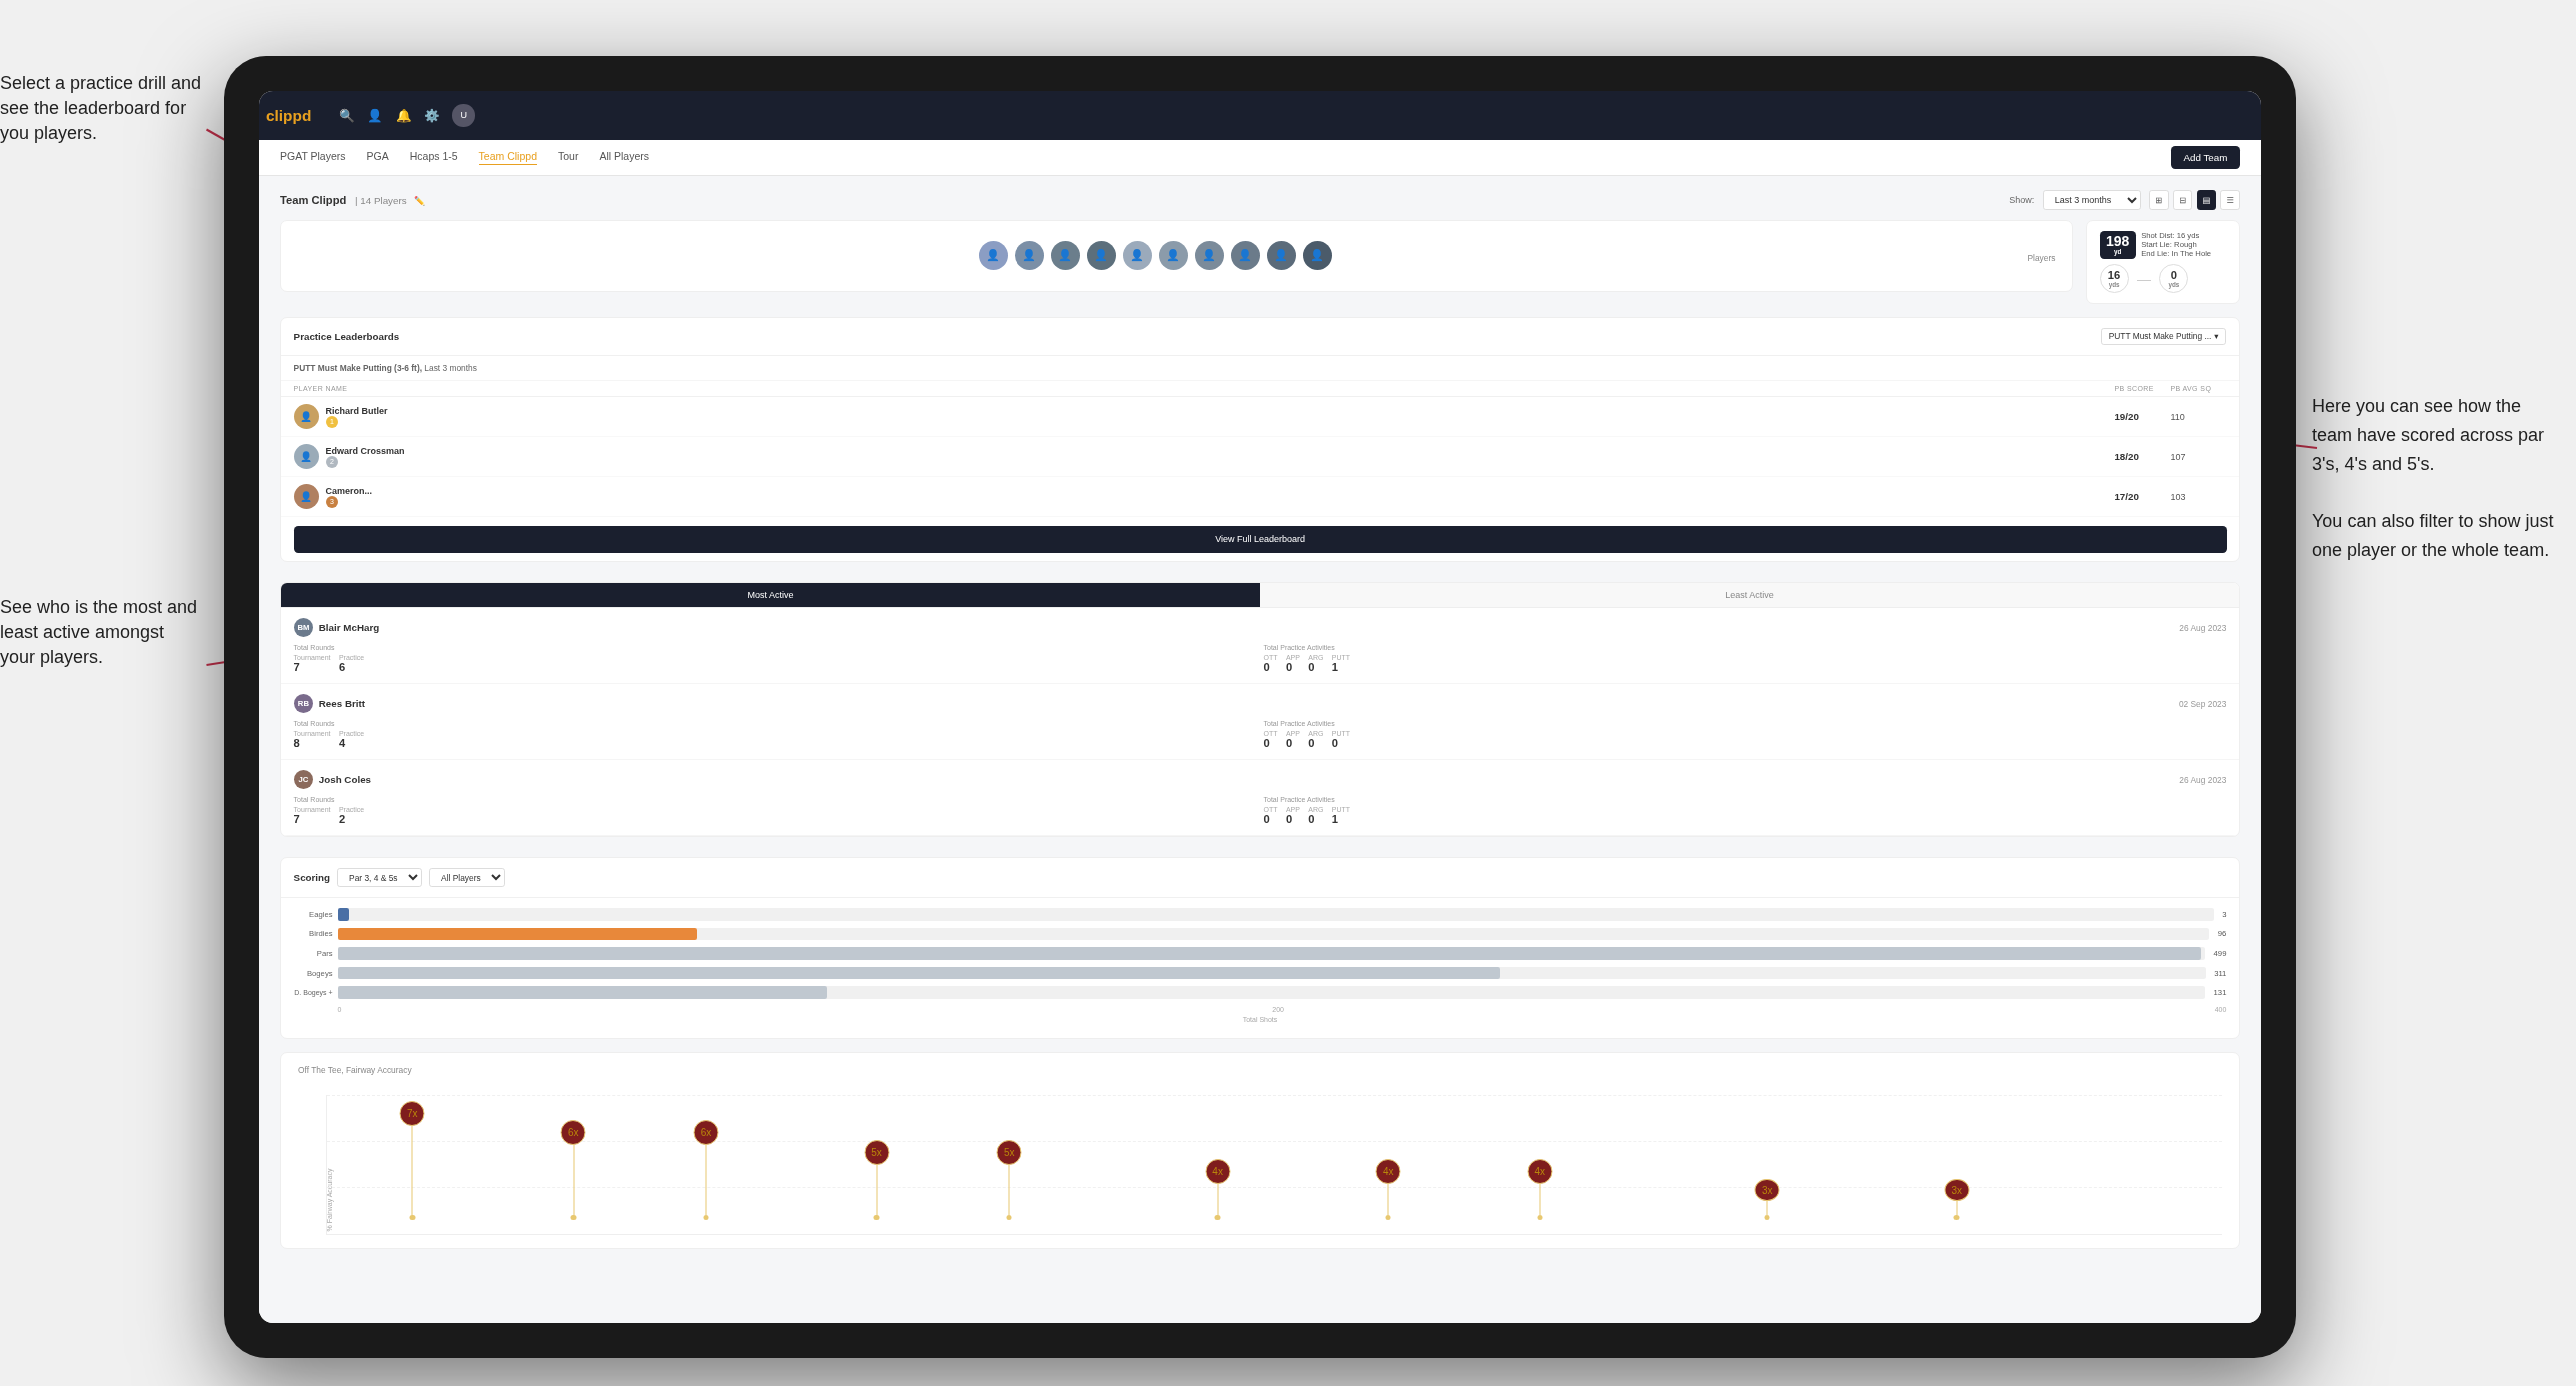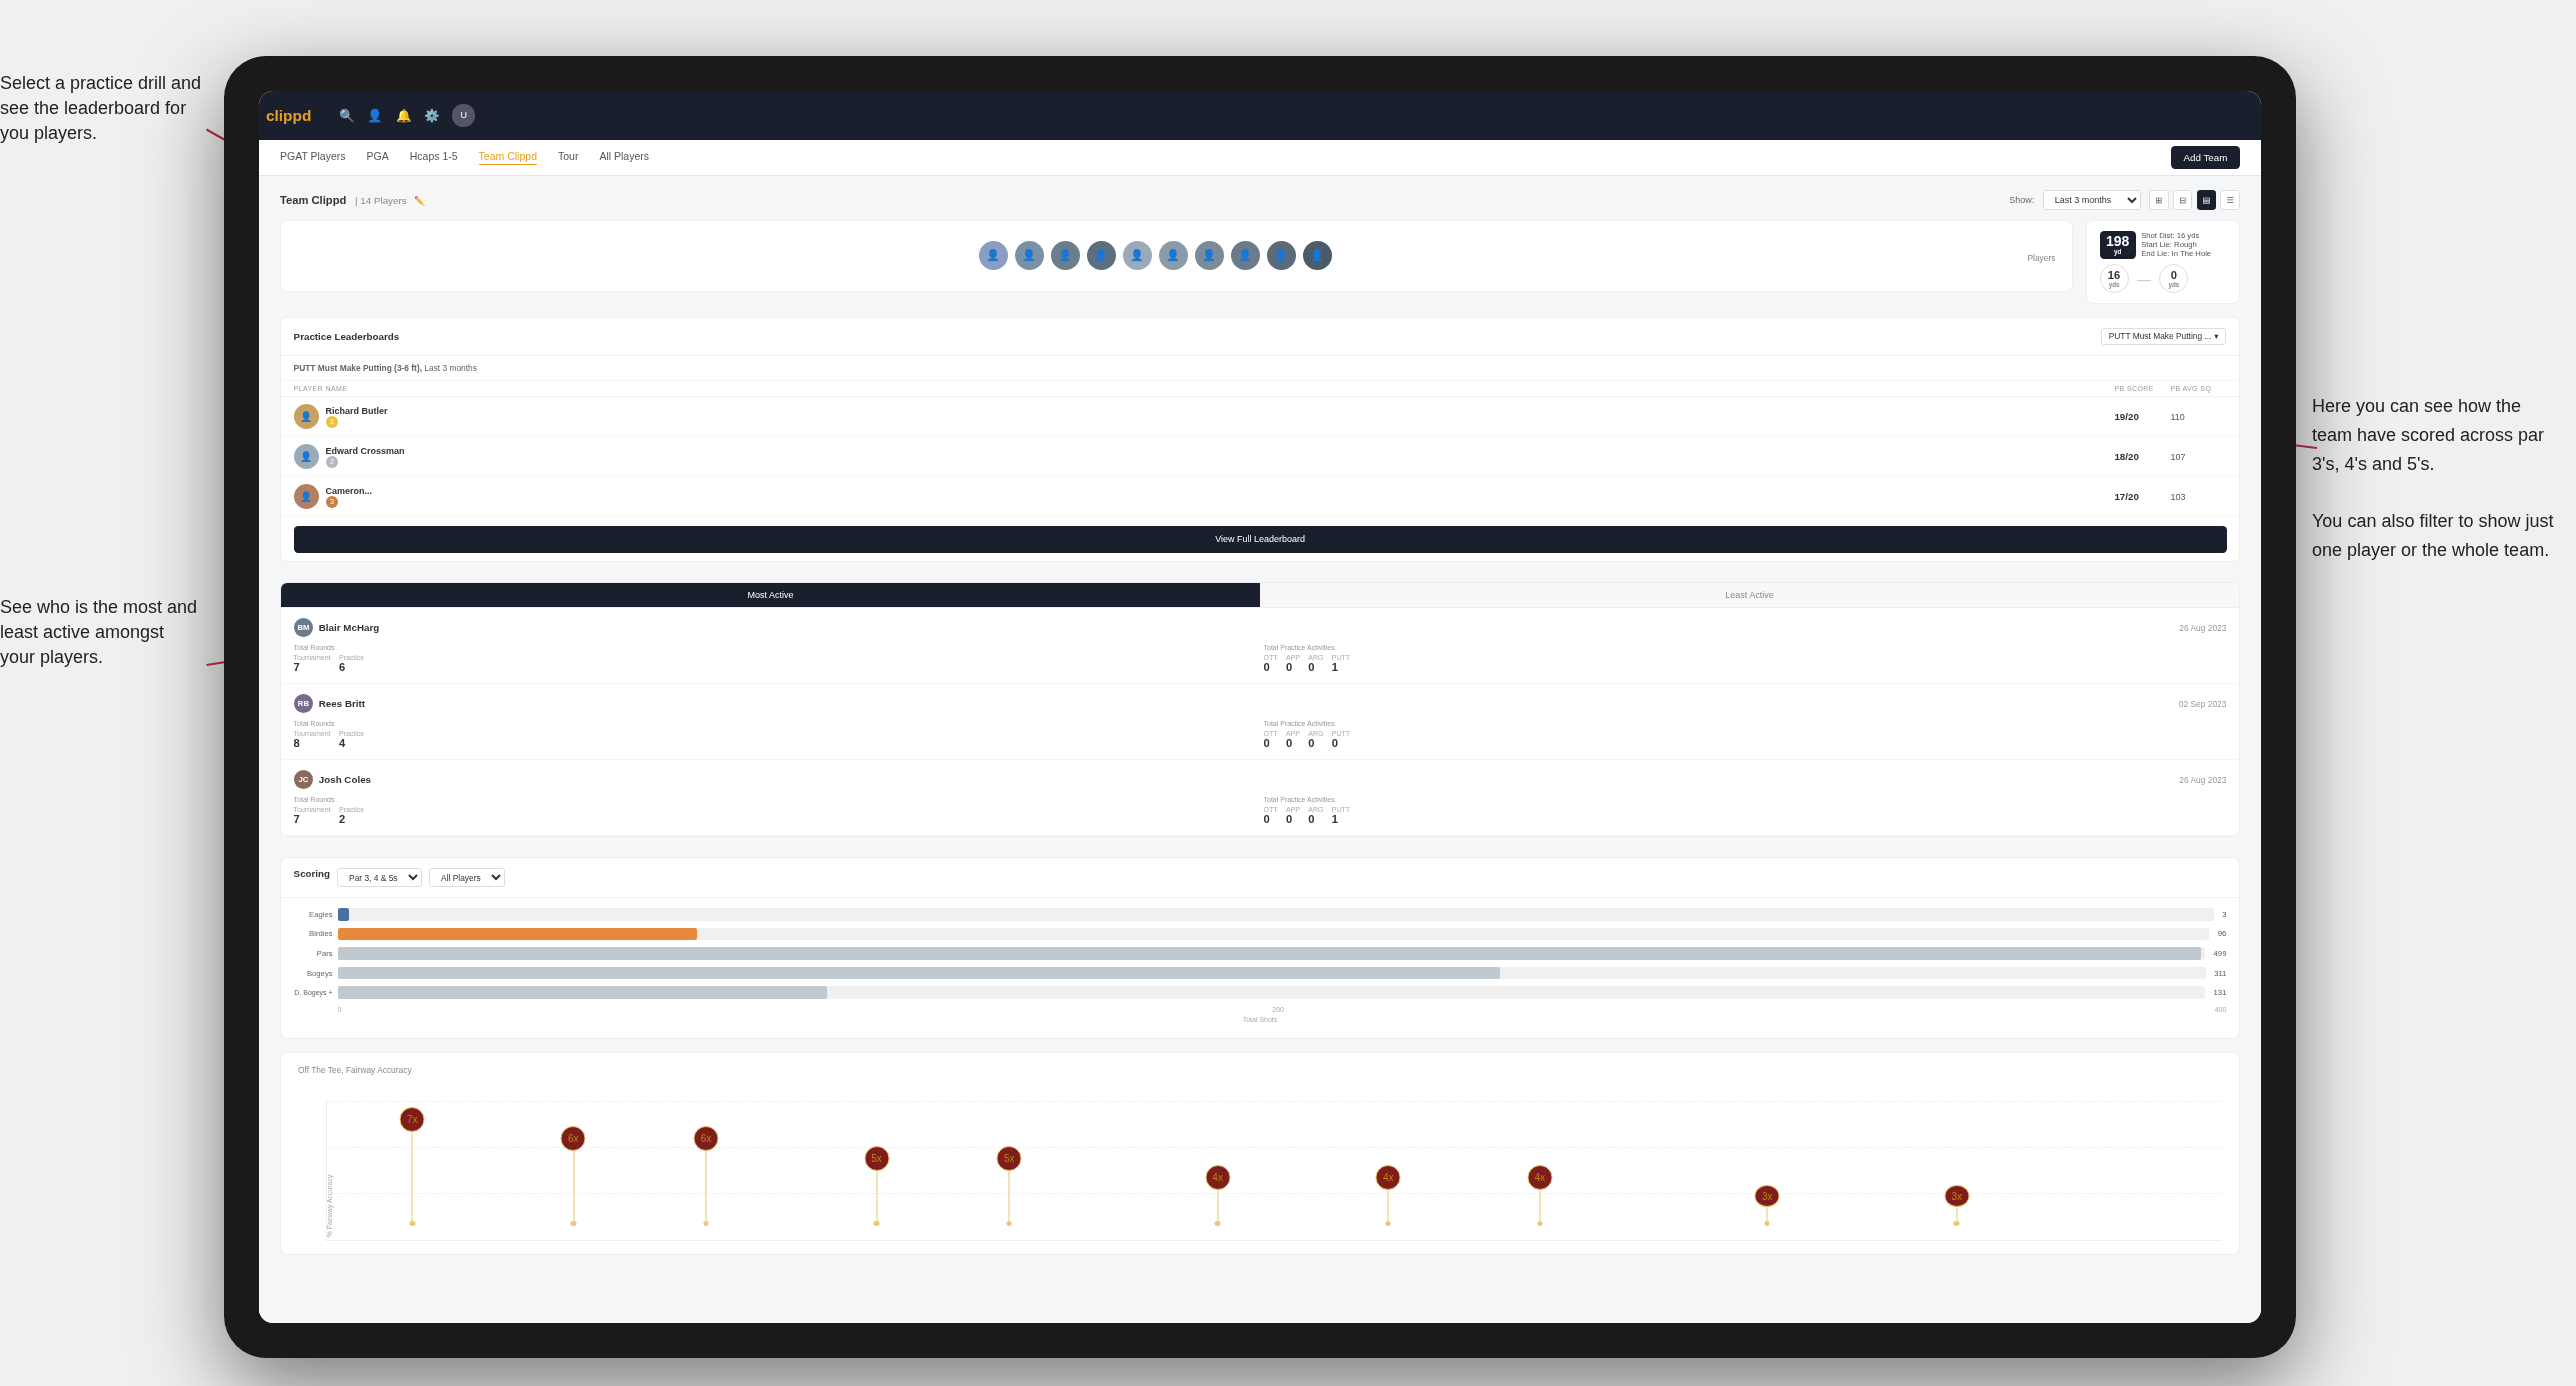--- a/index.html
+++ b/index.html
@@ -466,20 +466,21 @@
     .activity-stat {
       display: flex;
       flex-direction: column;
     }
     .activity-stat-sub { font-size: 7px; color: #aaa; }
     .activity-stat-val { font-size: 11.2px; font-weight: 700; color: #333; }
 
     
     .scoring-header {
       display: flex;
+      align-items: center;
       gap: 7px;
       padding: 9.8px 12.6px;
       border-bottom: 0.7px solid #f0f0f0;
     }
     .scoring-label { font-size: 9.8px; font-weight: 600; color: #333; }
     .scoring-filter {
       border: 0.7px solid #ddd;
       border-radius: 2.8px;
       padding: 2.8px 7px;
       font-size: 8.4px;
@@ -564,21 +565,21 @@
       font-size: 8.4px;
       color: #555;
       background: #fff;
       cursor: pointer;
     }
     .streaks-btn.active {
       background: #1a1f2e;
       color: #fff;
       border-color: #1a1f2e;
     }
-    .streaks-subtitle { font-size: 8.4px; color: #888; margin-bottom: 26px; }
+    .streaks-subtitle { font-size: 8.4px; color: #888; margin-bottom: 20px; }
     .streaks-chart {
       height: 140px;
       position: relative;
       border-left: 0.7px solid #eee;
       border-bottom: 0.7px solid #eee;
     }
     .streak-pin {
       position: absolute;
       display: flex;
       flex-direction: column;

